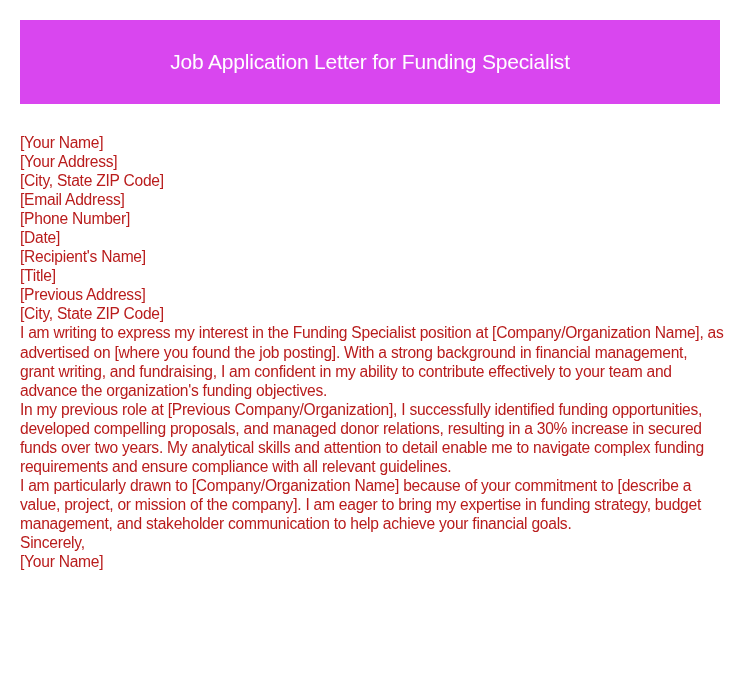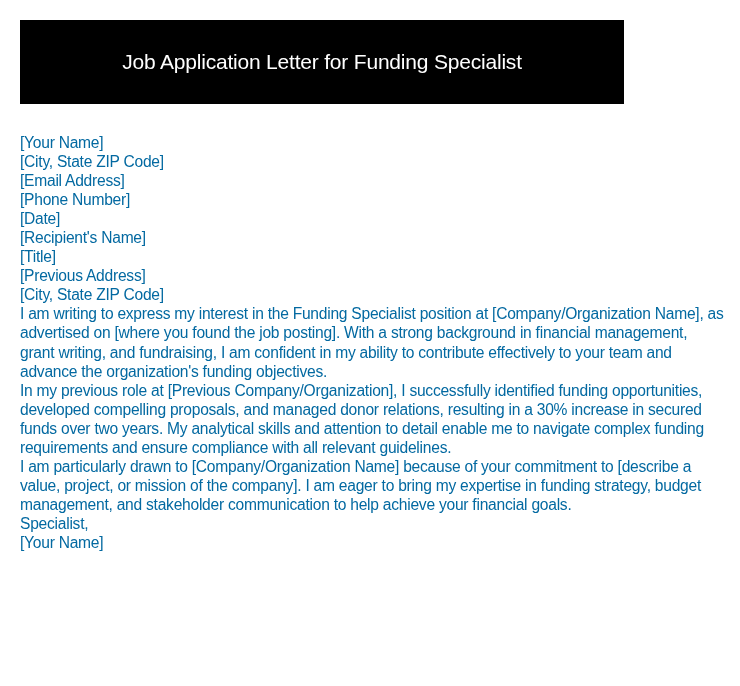--- a/index.html
+++ b/index.html
@@ -1,48 +1,49 @@
 <!DOCTYPE html>
 <html><head>
   <meta charset="utf-8">
   <style>
     html, body { margin: 0; padding: 0; background: #ffffff; }
     body { width: 740px; height: 686px; position: relative; overflow: hidden; }
     .header {
-      position: absolute; left: 20px; top: 20px; width: 604px; height: 84px;
-      background: #000000;
+      position: absolute; left: 20px; top: 20px; width: 700px; height: 84px;
+      background: #d946ef;
       display: flex; align-items: center; justify-content: center;
     }
     .header h1 {
       margin: 0; color: #ffffff; font-weight: normal;
       font-family: "Liberation Sans", sans-serif; font-size: 21px;
       letter-spacing: -0.2px;
     }
     .letter {
       position: absolute; left: 20px; top: 133px; width: 705px;
       font-family: "Liberation Sans", sans-serif; font-size: 15.6px;
-      line-height: 19.05px; color: #0369a1; letter-spacing: -0.25px;
+      line-height: 19.05px; color: #b91c1c; letter-spacing: -0.25px;
     }
     .letter p { margin: 0; }
   </style>
 </head>
 <body>
 
 <div class="header">
   <h1>Job Application Letter for Funding Specialist</h1>
 </div>
 
 <div class="letter">
   <p>[Your Name]</p>
+  <p>[Your Address]</p>
   <p>[City, State ZIP Code]</p>
   <p>[Email Address]</p>
   <p>[Phone Number]</p>
   <p>[Date]</p>
   <p>[Recipient's Name]</p>
   <p>[Title]</p>
   <p>[Previous Address]</p>
   <p>[City, State ZIP Code]</p>
   <p>I am writing to express my interest in the Funding Specialist position at [Company/Organization Name], as advertised on [where you found the job posting]. With a strong background in financial management, grant writing, and fundraising, I am confident in my ability to contribute effectively to your team and advance the organization's funding objectives.</p>
   <p>In my previous role at [Previous Company/Organization], I successfully identified funding opportunities, developed compelling proposals, and managed donor relations, resulting in a 30% increase in secured funds over two years. My analytical skills and attention to detail enable me to navigate complex funding requirements and ensure compliance with all relevant guidelines.</p>
   <p>I am particularly drawn to [Company/Organization Name] because of your commitment to [describe a value, project, or mission of the company]. I am eager to bring my expertise in funding strategy, budget management, and stakeholder communication to help achieve your financial goals.</p>
-  <p>Specialist,</p>
+  <p>Sincerely,</p>
   <p>[Your Name]</p>
 </div>
 
 </body></html>

